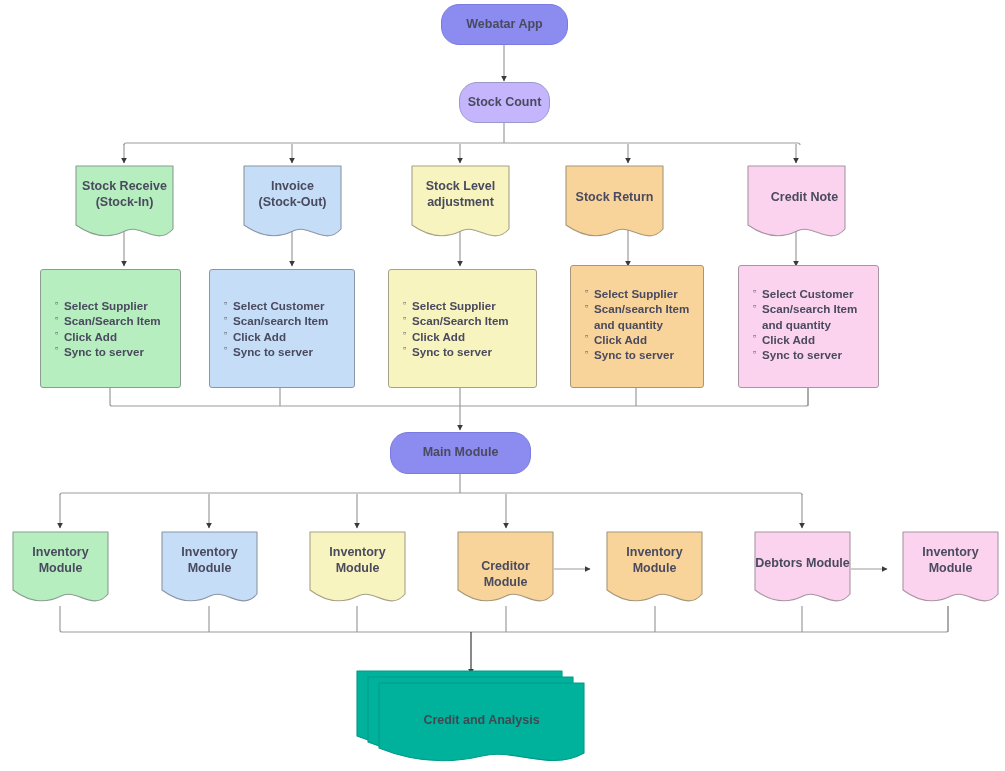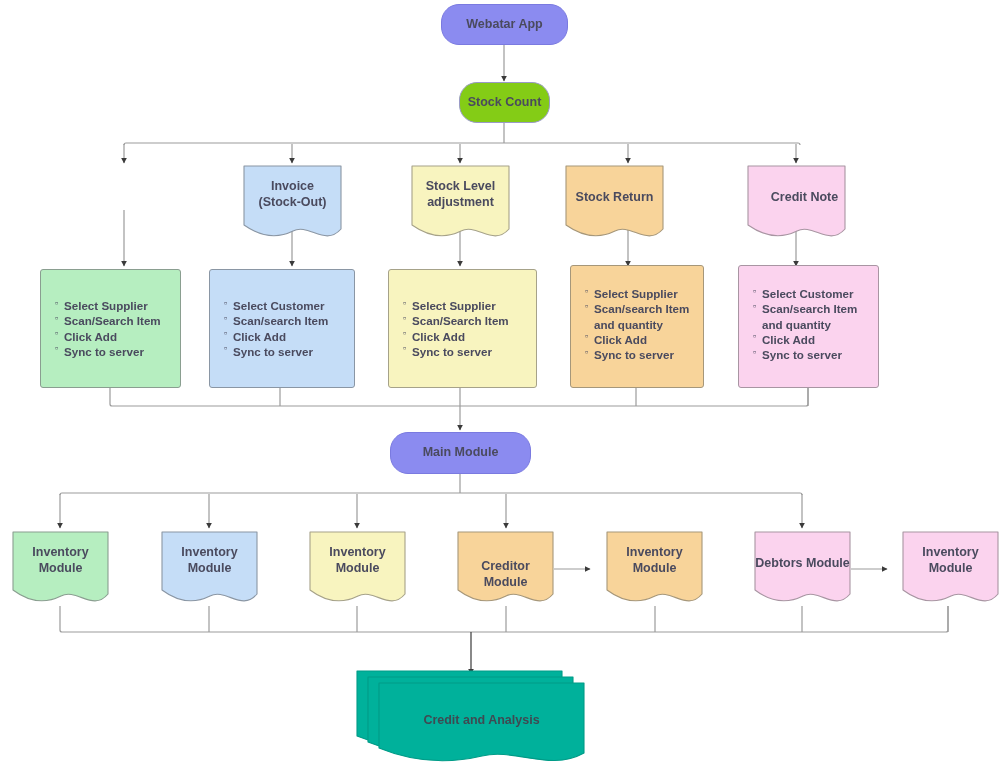--- a/index.html
+++ b/index.html
@@ -160,24 +160,31 @@
       <path d="M802,606 L802,632"></path>
       <path d="M948,606 L948,632"></path>
       <path d="M471,632 L471,674" stroke="#3a3a3a" marker-end="url(#arw)"></path>
     </g>
   </svg>
 
   <div class="node pill" style="left:441px;top:4px;width:127px;height:41px;background:#8b8bf0;border-color:#7a7ae0;align-items:center;">
     <span>Webatar App</span>
   </div>
 
-  <div class="node pill" style="left:459px;top:82px;width:91px;height:41px;background:#84cc16;border-color:#9a9ac8;">
+  <div class="node pill" style="left:459px;top:82px;width:91px;height:41px;background:#c4b5fd;border-color:#9a9ac8;">
     <span>Stock Count</span>
   </div>
 
+  <div class="doc" style="left:75px;top:165px;width:99px;height:79px;">
+    <svg class="shape" viewBox="0 0 99 79" preserveAspectRatio="none">
+      <path d="M1,1 H98 V64 C82,82 66,58 50,66 C34,74 18,72 1,60 Z" fill="#b6eec0" stroke="#8a9e90" stroke-width="1.1" stroke-linejoin="round"></path>
+    </svg>
+    <div class="lbl" style="top: 14px; white-space: pre-line;">Stock Receive
+(Stock-In)</div>
+  </div>
 
   <div class="doc" style="left:243px;top:165px;width:99px;height:79px;">
     <svg class="shape" viewBox="0 0 99 79" preserveAspectRatio="none">
       <path d="M1,1 H98 V64 C82,82 66,58 50,66 C34,74 18,72 1,60 Z" fill="#c5ddf7" stroke="#8a96a4" stroke-width="1.1" stroke-linejoin="round"></path>
     </svg>
     <div class="lbl" style="top: 14px; white-space: pre-line;">Invoice
 (Stock-Out)</div>
   </div>
 
   <div class="doc" style="left:411px;top:165px;width:99px;height:79px;">

